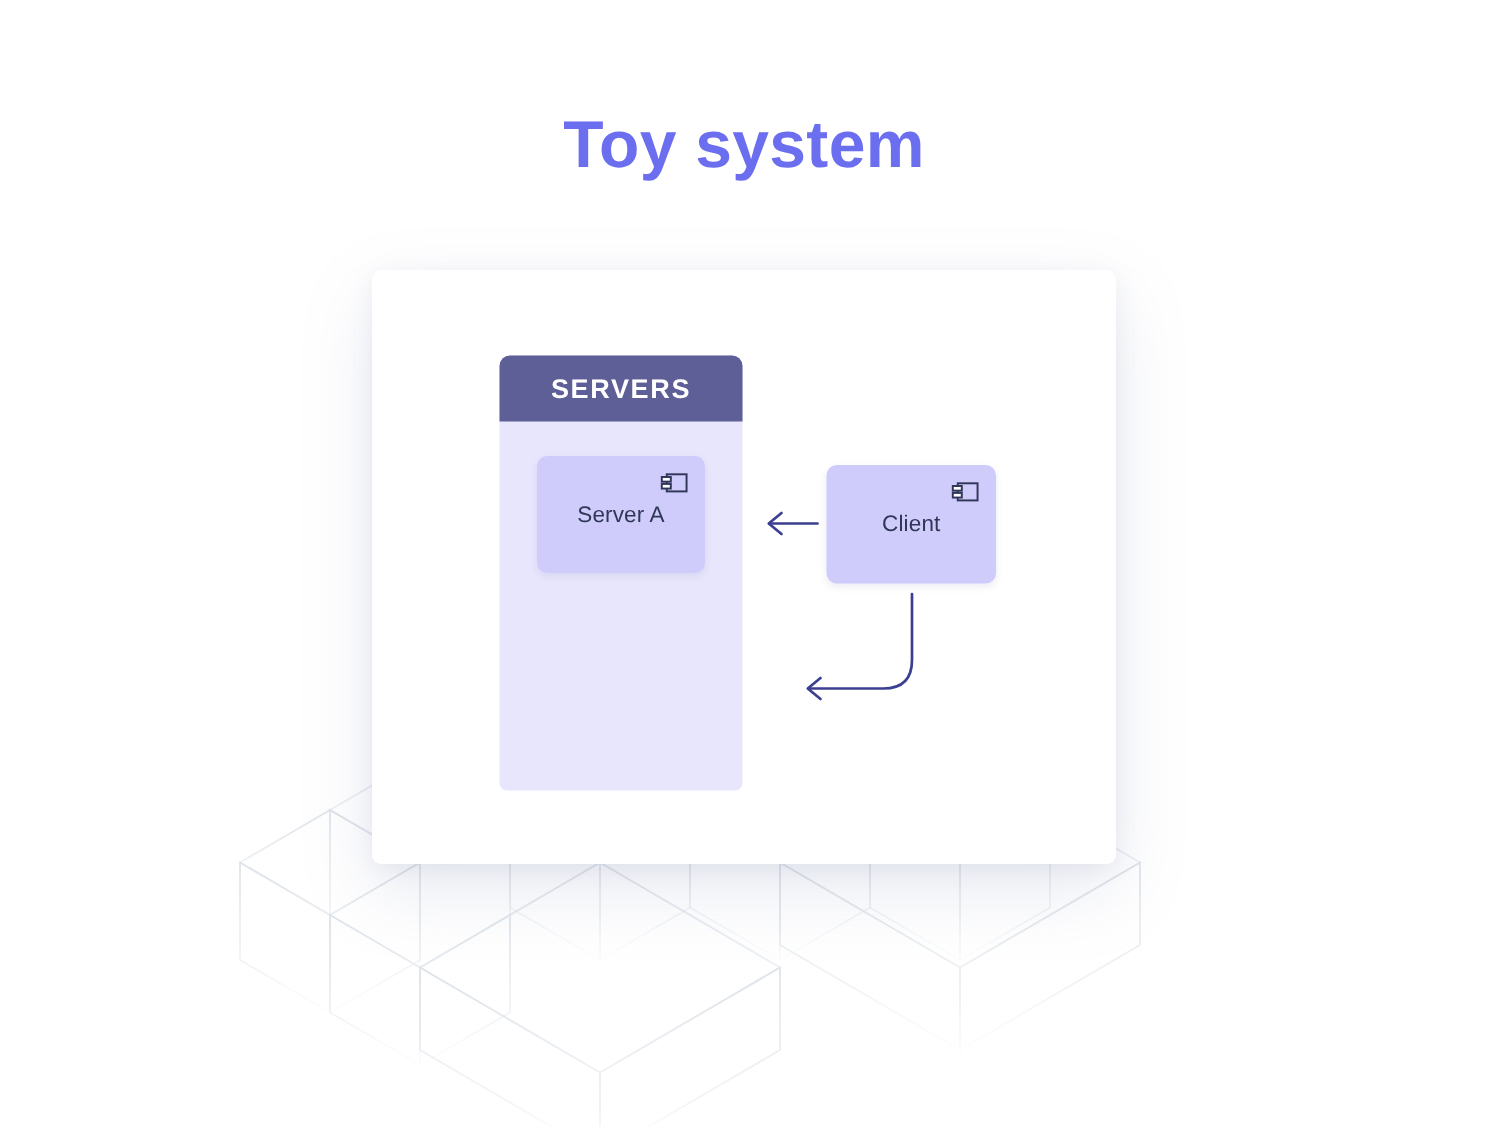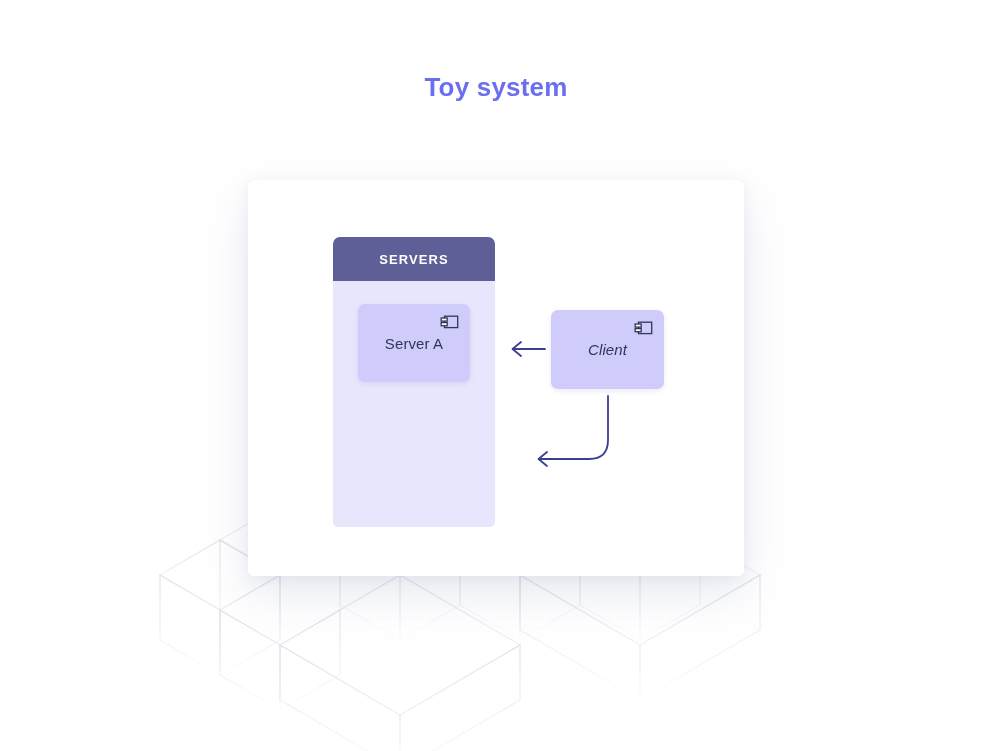--- a/index.html
+++ b/index.html
@@ -28,21 +28,21 @@
     z-index: 0;
   }
 
   
   .page-title {
     position: absolute;
     left: 0;
     top: 72px;
     width: 992px;
     text-align: center;
-    font-size: 26px;
+    font-size: 44px;
     font-weight: bold;
     letter-spacing: 0.2px;
     color: #6c6ef0;
     z-index: 3;
   }
 
   
   .diagram-card {
     position: absolute;
     left: 248px;
@@ -73,21 +73,21 @@
     width: 162px;
     height: 44px;
     background: #5f5f98;
     border-radius: 7px 7px 0 0;
     display: flex;
     align-items: center;
     justify-content: center;
   }
   .servers-header-label {
     color: #ffffff;
-    font-size: 13px;
+    font-size: 18px;
     font-weight: bold;
     letter-spacing: 1.1px;
   }
 
   
   .node-box {
     position: absolute;
     background: #cfcbfb;
     border-radius: 7px;
     box-shadow: 0 2px 5px rgba(110, 110, 170, 0.13);
@@ -108,21 +108,21 @@
     width: 19px;
     height: 16px;
   }
 
   .node-server-a { left: 25px; top: 67px;  width: 112px; height: 78px; }
   .node-server-b { left: 25px; top: 175px; width: 112px; height: 78px; }
   .node-server-a .node-label,
   .node-server-b .node-label { top: 31px; }
 
   .node-client {
-    left: 303px; top: 130px; width: 113px; height: 79px; font-style: italic;
+    left: 303px; top: 130px; width: 113px; height: 79px;
   }
   .node-client .node-label { top: 31px; }
 
   
   .connectors {
     position: absolute;
     left: 0; top: 0;
     width: 496px; height: 396px;
     pointer-events: none;
   }

